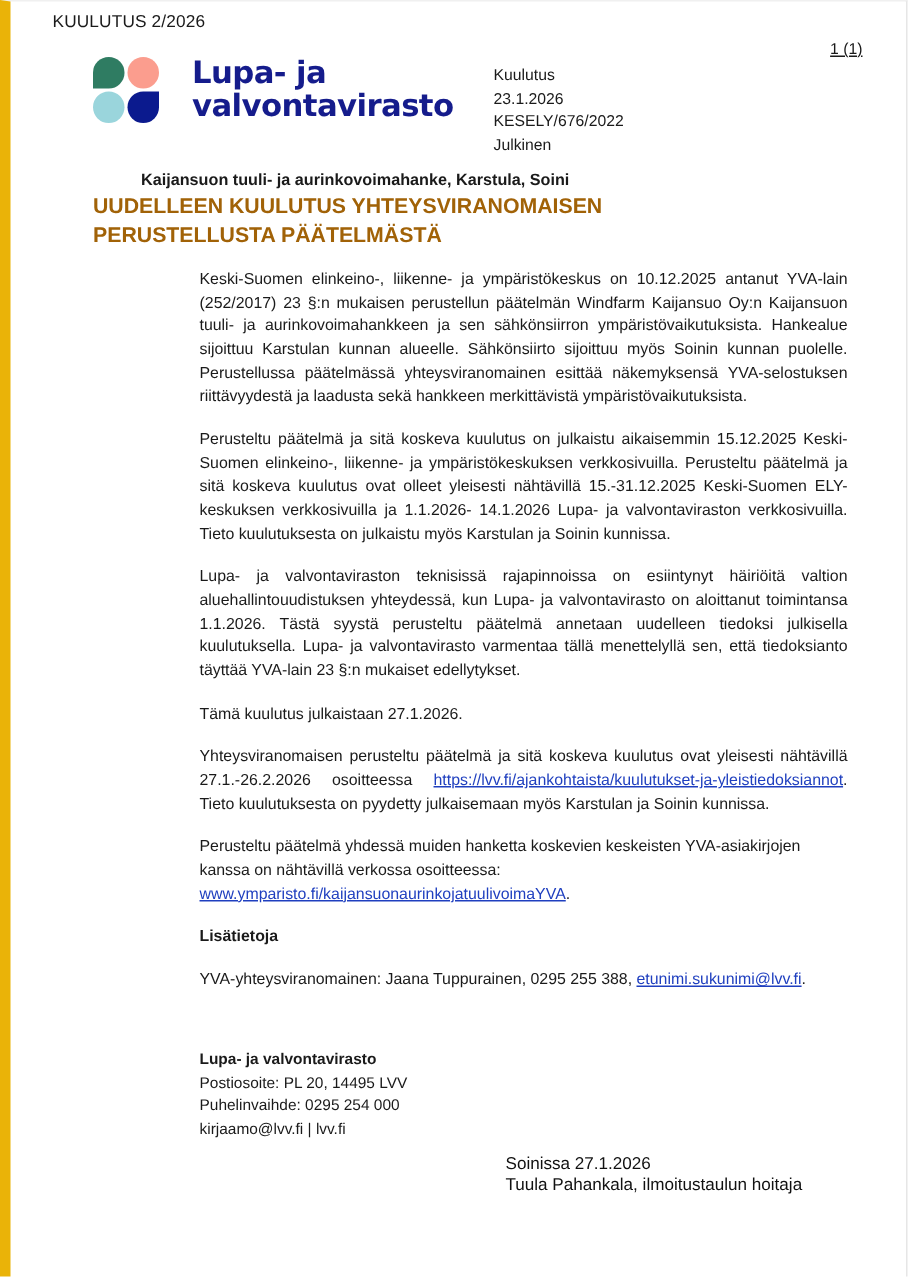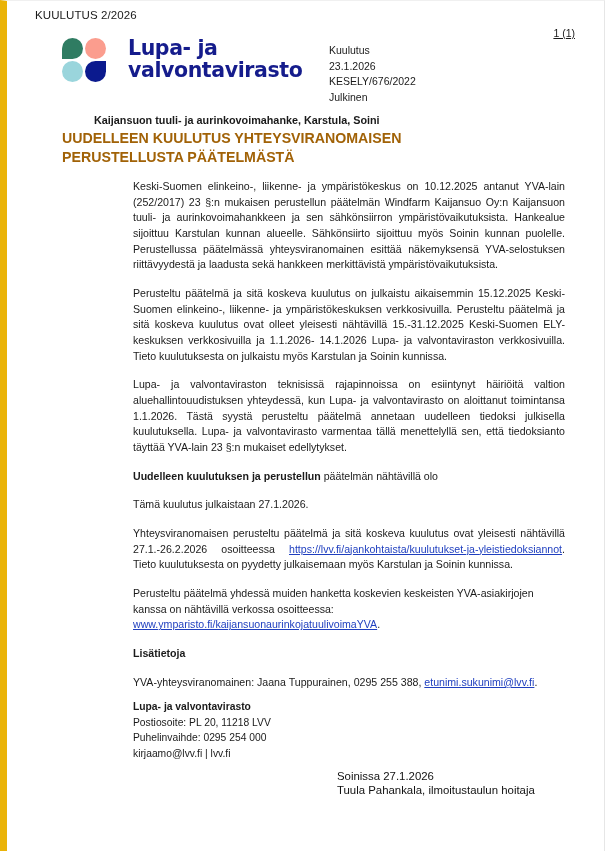--- a/index.html
+++ b/index.html
@@ -191,36 +191,35 @@
   </div>
 
   <div class="subject">Kaijansuon tuuli- ja aurinkovoimahanke, Karstula, Soini</div>
   <div class="title">UUDELLEEN KUULUTUS YHTEYSVIRANOMAISEN PERUSTELLUSTA PÄÄTELMÄSTÄ</div>
 
   <div class="body-col">
     <p>Keski-Suomen elinkeino-, liikenne- ja ympäristökeskus on 10.12.2025 antanut YVA-lain (252/2017) 23 §:n mukaisen perustellun päätelmän Windfarm Kaijansuo Oy:n Kaijansuon tuuli- ja aurinkovoimahankkeen ja sen sähkönsiirron ympäristövaikutuksista. Hankealue sijoittuu Karstulan kunnan alueelle. Sähkönsiirto sijoittuu myös Soinin kunnan puolelle. Perustellussa päätelmässä yhteysviranomainen esittää näkemyksensä YVA-selostuksen riittävyydestä ja laadusta sekä hankkeen merkittävistä ympäristövaikutuksista.</p>
     <p>Perusteltu päätelmä ja sitä koskeva kuulutus on julkaistu aikaisemmin 15.12.2025 Keski-Suomen elinkeino-, liikenne- ja ympäristökeskuksen verkkosivuilla. Perusteltu päätelmä ja sitä koskeva kuulutus ovat olleet yleisesti nähtävillä 15.-31.12.2025 Keski-Suomen ELY-keskuksen verkkosivuilla ja 1.1.2026- 14.1.2026 Lupa- ja valvontaviraston verkkosivuilla. Tieto kuulutuksesta on julkaistu myös Karstulan ja Soinin kunnissa.</p>
     <p>Lupa- ja valvontaviraston teknisissä rajapinnoissa on esiintynyt häiriöitä valtion aluehallintouudistuksen yhteydessä, kun Lupa- ja valvontavirasto on aloittanut toimintansa 1.1.2026. Tästä syystä perusteltu päätelmä annetaan uudelleen tiedoksi julkisella kuulutuksella. Lupa- ja valvontavirasto varmentaa tällä menettelyllä sen, että tiedoksianto täyttää YVA-lain 23 §:n mukaiset edellytykset.</p>
 
-    <h3><span>Uudelleen kuulutuksen ja perustellun</span><span class="reg"> päätelmän nähtävillä olo</span></h3>
 
     <p class="nojust">Tämä kuulutus julkaistaan 27.1.2026.</p>
 
     <p><span>Yhteysviranomaisen perusteltu päätelmä ja sitä koskeva kuulutus ovat yleisesti nähtävillä 27.1.-26.2.2026 osoitteessa </span><a class="link" href="#">https://lvv.fi/ajankohtaista/kuulutukset-ja-yleistiedoksiannot</a><span>. Tieto kuulutuksesta on pyydetty julkaisemaan myös Karstulan ja Soinin kunnissa.</span></p>
 
     <p class="nojust"><span>Perusteltu päätelmä yhdessä muiden hanketta koskevien keskeisten YVA-asiakirjojen kanssa on nähtävillä verkossa osoitteessa:</span><br><a class="link" href="#">www.ymparisto.fi/kaijansuonaurinkojatuulivoimaYVA</a><span>.</span></p>
 
     <h3>Lisätietoja</h3>
 
     <p class="nojust"><span>YVA-yhteysviranomainen: Jaana Tuppurainen, 0295 255 388, </span><a class="link" href="#">etunimi.sukunimi@lvv.fi</a><span>.</span></p>
   </div>
 
   <div class="footer">
     <div class="org">Lupa- ja valvontavirasto</div>
-    <div>Postiosoite: PL 20, 11218 LVV</div>
+    <div>Postiosoite: PL 20, 14495 LVV</div>
     <div>Puhelinvaihde: 0295 254 000</div>
     <div>kirjaamo@lvv.fi | lvv.fi</div>
   </div>
 
   <div class="notice">
     <div class="gap"></div>
     <div>Soinissa 27.1.2026</div>
     <div>Tuula Pahankala, ilmoitustaulun hoitaja</div>
   </div>
 

